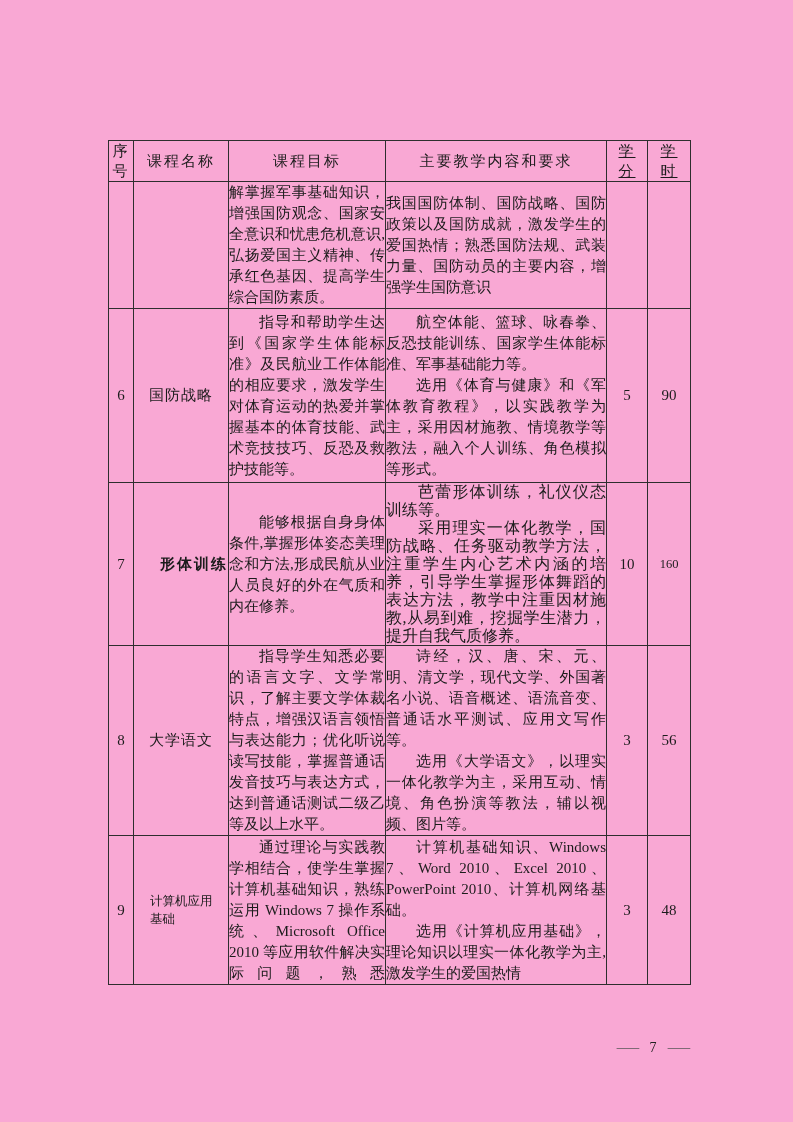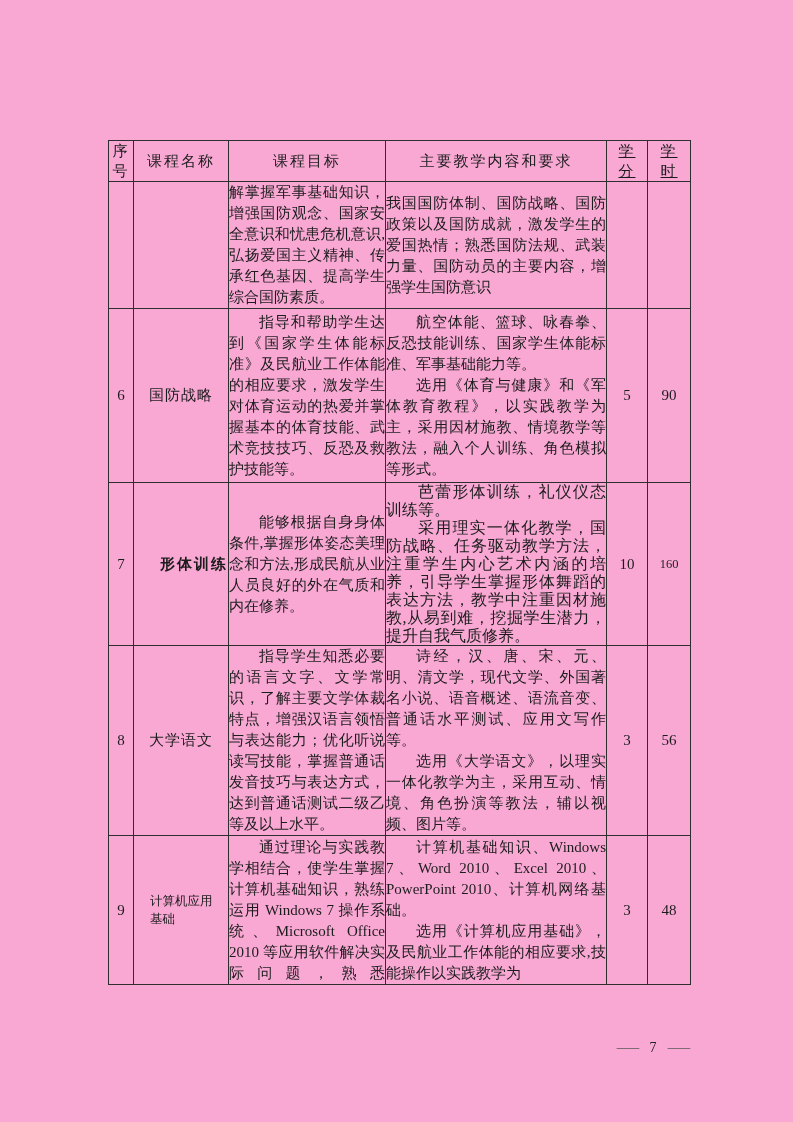--- a/index.html
+++ b/index.html
@@ -128,21 +128,21 @@
     </tr>
 
     <tr class="rh-9">
       <td class="c-center">9</td>
       <td class="c-name small-left">计算机应用基础</td>
       <td class="c-text">
         <p class="indent spread">通过理论与实践教学相结合，使学生掌握计算机基础知识，熟练运用 Windows 7 操作系统、Microsoft Office 2010 等应用软件解决实际问题，熟悉</p>
       </td>
       <td class="c-text">
         <p class="indent">计算机基础知识、Windows 7、Word 2010、Excel 2010、PowerPoint 2010、计算机网络基础。</p>
-        <p class="indent">选用《计算机应用基础》，及民航业工作体能的相应要求,技能操作以实践教学为</p>
+        <p class="indent">选用《计算机应用基础》，理论知识以理实一体化教学为主,激发学生的爱国热情</p>
       </td>
       <td class="c-center">3</td>
       <td class="c-center">48</td>
     </tr>
   </tbody>
     </table>
 
   <div class="footer">
     <span class="dash">—</span>
     <span class="num">7</span>

